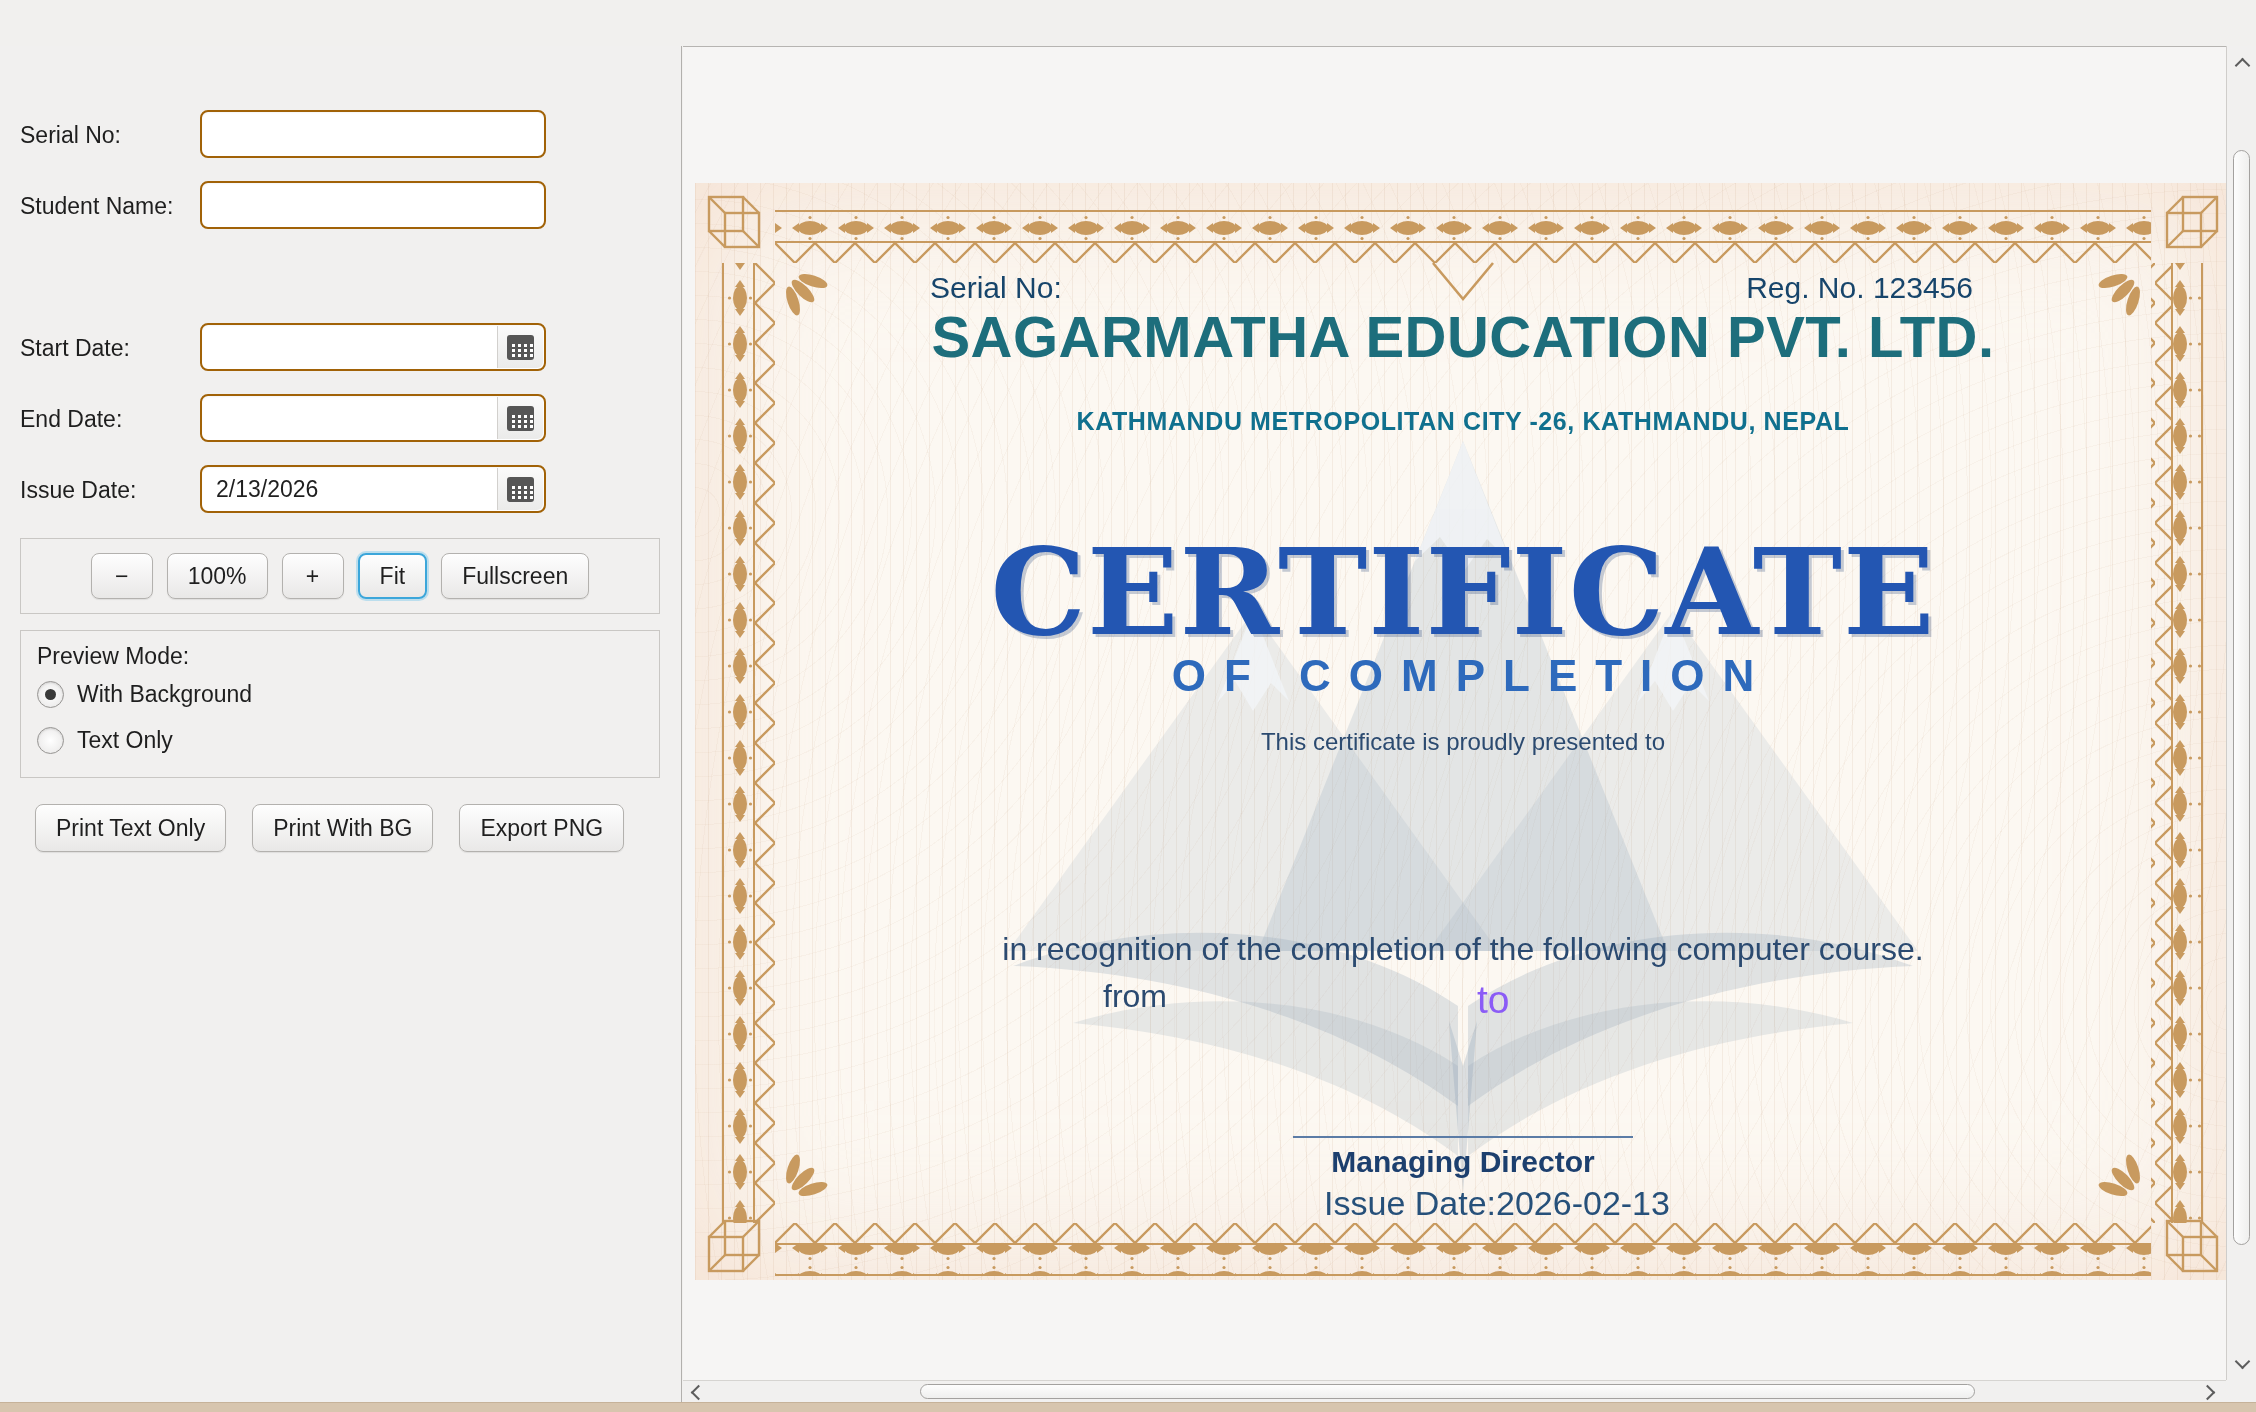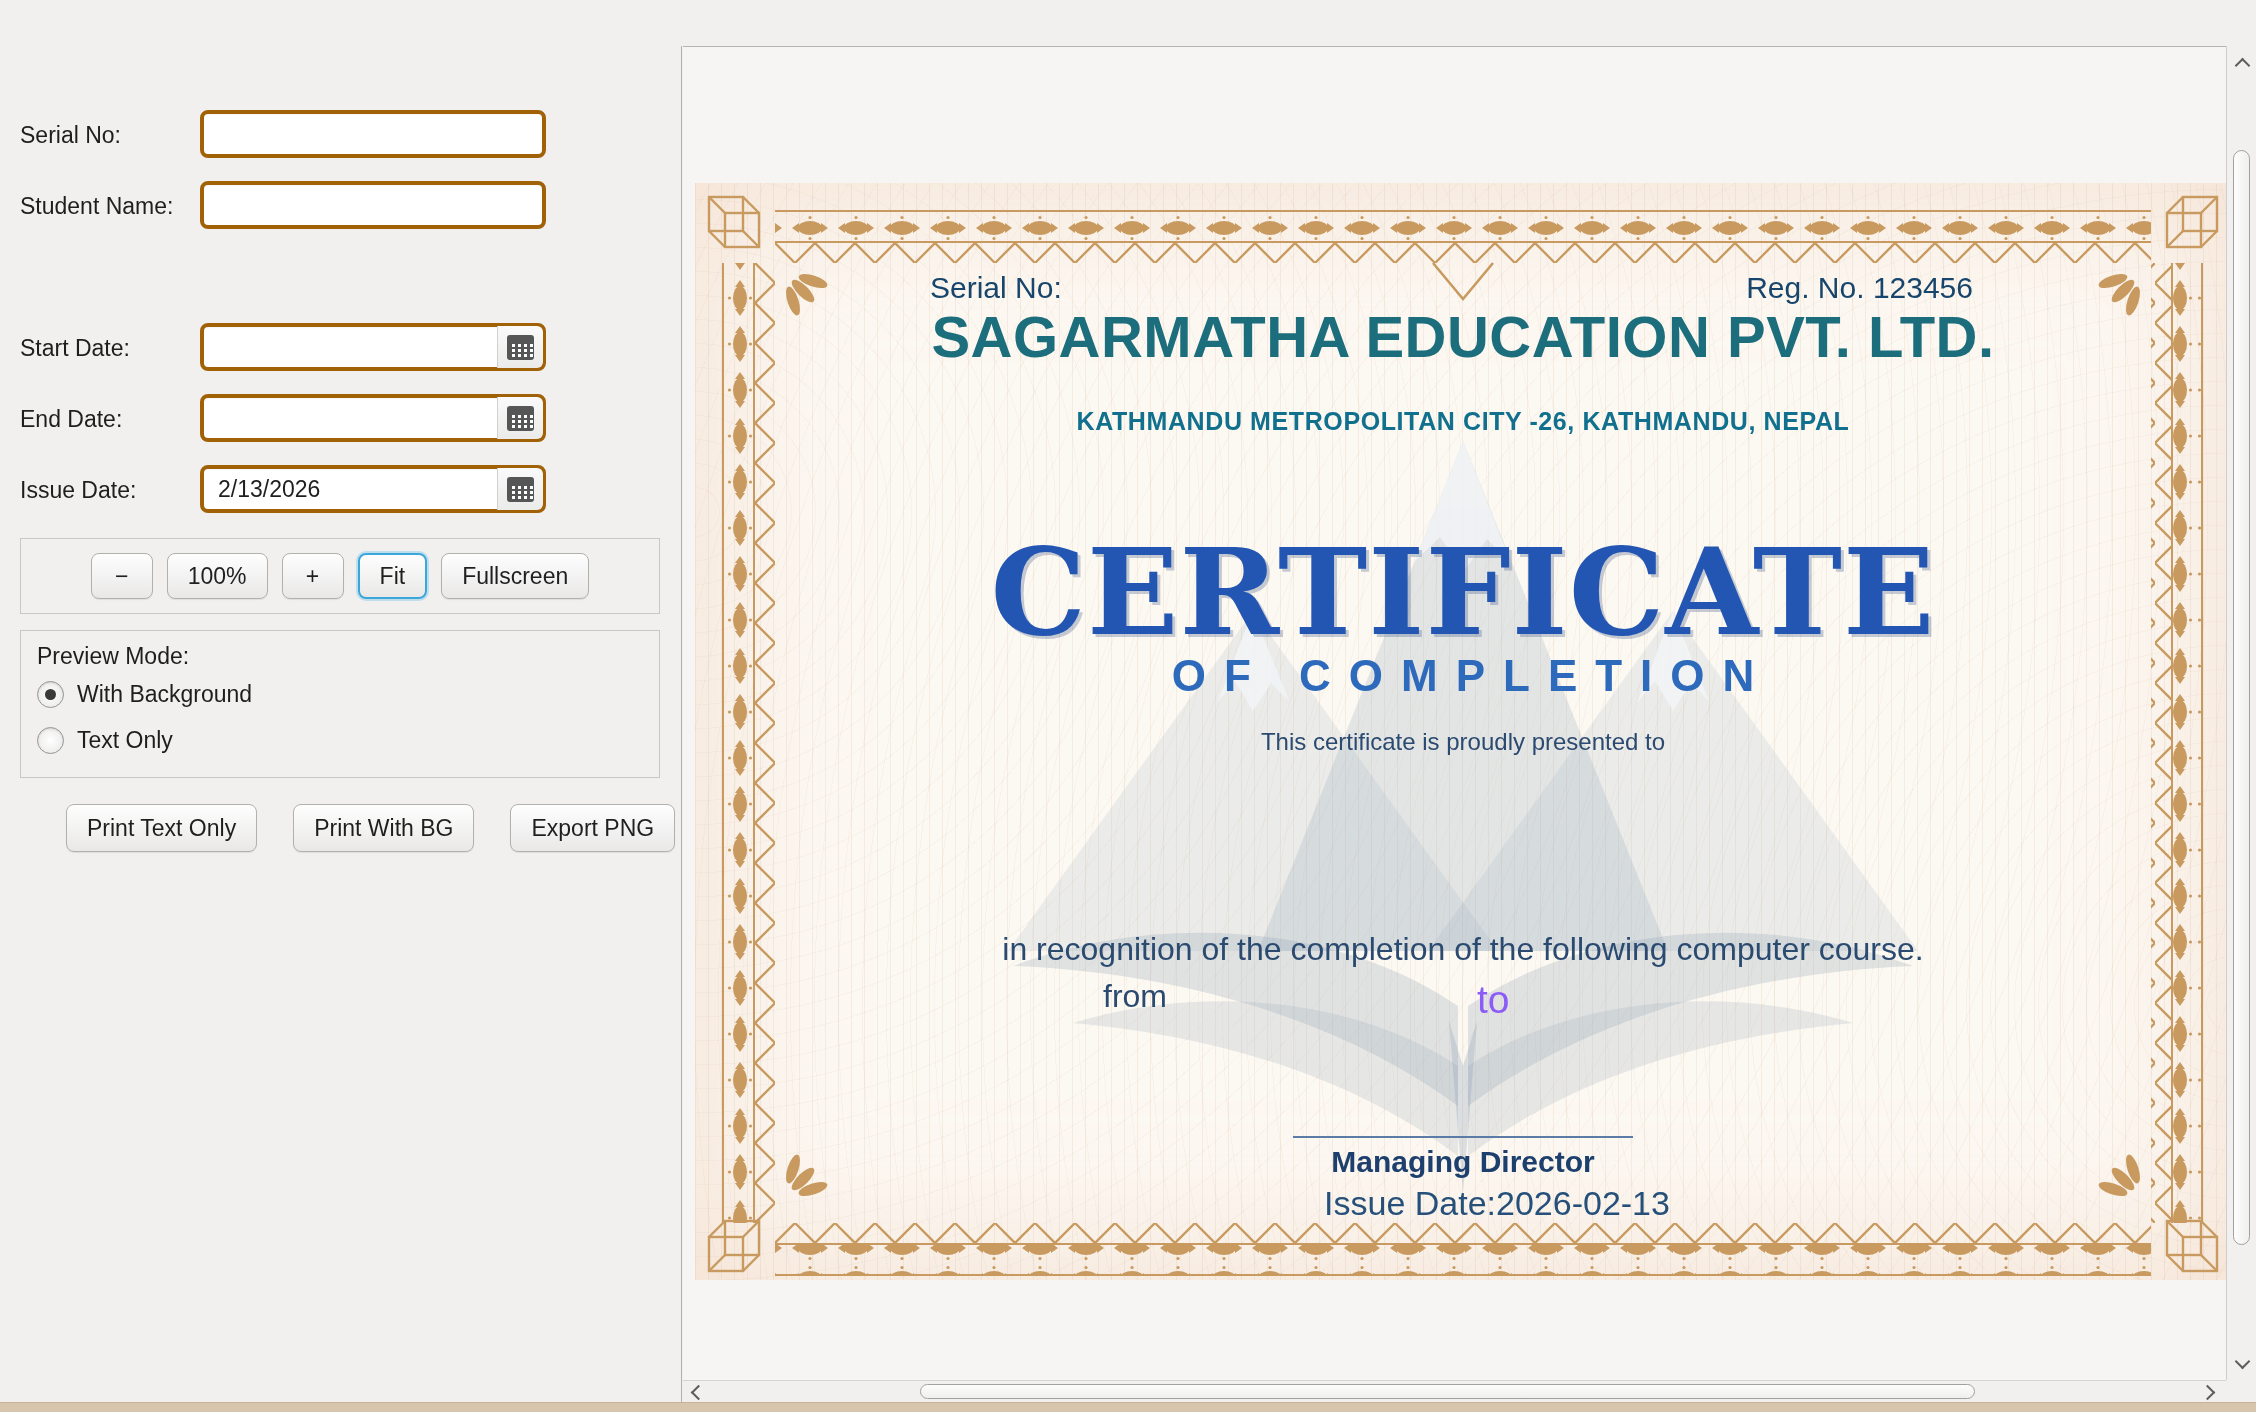--- a/index.html
+++ b/index.html
@@ -21,21 +21,21 @@
   .ic-cls { position:relative; width:24px; height:24px; }
   .ic-cls::before,.ic-cls::after { content:''; position:absolute; left:-2px; top:11px; width:28px; height:2px; background:#1d1d1d; }
   .ic-cls::before { transform:rotate(45deg); } .ic-cls::after { transform:rotate(-45deg); }
 
   
   .leftpanel { position:absolute; left:0; top:46px; width:682px; height:1356px;
                background:#f1f0ef; border-right:1px solid #b2b0ad; z-index:30; }
   .frow { position:absolute; left:20px; width:640px; height:50px; }
   .frow label { position:absolute; left:0; top:12px; font-size:23px; color:#1e1e1e; }
   .frow .inwrap { position:absolute; left:180px; top:0; width:346px; height:48px; }
-  .frow input { width:100%; height:100%; border:4px solid #a16207; border-radius:8px; background:#fff;
+  .frow input { width:100%; height:100%; border:2px solid #a16207; border-radius:8px; background:#fff;
                 font-size:23px; color:#1f1f1f; padding:0 14px; outline:none;
                 box-shadow:inset 0 1px 2px rgba(0,0,0,0.04); font-family:"Liberation Sans",sans-serif;}
   .datebtn { position:absolute; right:3px; top:3px; width:46px; height:42px; border:none;
              border-left:1px solid #d2d0cd; border-radius:0 6px 6px 0; cursor:pointer;
              background:linear-gradient(#fafafa,#ebebea); display:flex; align-items:center; justify-content:center; }
   .calicon { position:relative; width:27px; height:25px; background:#565656; border-radius:3px; }
   .calicon::before { content:''; position:absolute; left:5px; top:9px; width:3px; height:3px; background:#fff;
       box-shadow:6px 0 #fff,12px 0 #fff,18px 0 #fff, 0 5px #fff,6px 5px #fff,12px 5px #fff,18px 5px #fff,
                  0 10px #fff,6px 10px #fff,12px 10px #fff,18px 10px #fff; }
 
@@ -51,21 +51,21 @@
   .modebox { top:584px; height:148px; }
   .modebox .gb-label { position:absolute; left:16px; top:12px; font-size:23px; color:#1e1e1e; }
   .radio-row { position:absolute; left:16px; height:30px; display:flex; align-items:center; gap:13px; cursor:pointer; }
   .radio-row.r0 { top:48px; } .radio-row.r1 { top:94px; }
   .radio { position:relative; width:27px; height:27px; border-radius:50%; border:1px solid #979593;
            background:radial-gradient(#ffffff,#e7e6e5); box-shadow:inset 0 1px 2px rgba(0,0,0,0.12); }
   .radio.sel::after { content:''; position:absolute; left:7px; top:7px; width:11px; height:11px;
                       border-radius:50%; background:#3a3a3a; }
   .radio-row span.rlabel { font-size:23px; color:#1e1e1e; }
 
-  .actions { position:absolute; left:0; top:758px; width:682px; display:flex; padding-left:66px; gap:36px; }
+  .actions { position:absolute; left:0; top:758px; width:682px; display:flex; padding-left:35px; gap:26px; }
   .actions .btn { height:48px; }
 
   
   .preview { position:absolute; left:683px; top:46px; width:1573px; height:1334px;
              background:#f6f5f4; border-top:1px solid #b6b4b1; z-index:10; overflow:hidden; }
 
   
   .vscroll { position:absolute; left:2226px; top:46px; width:30px; height:1334px; background:#f1f0ef;
              border-left:1px solid #cfcdca; z-index:25; }
   .vthumb { position:absolute; left:6px; top:104px; width:17px; height:1095px; border-radius:9px;

